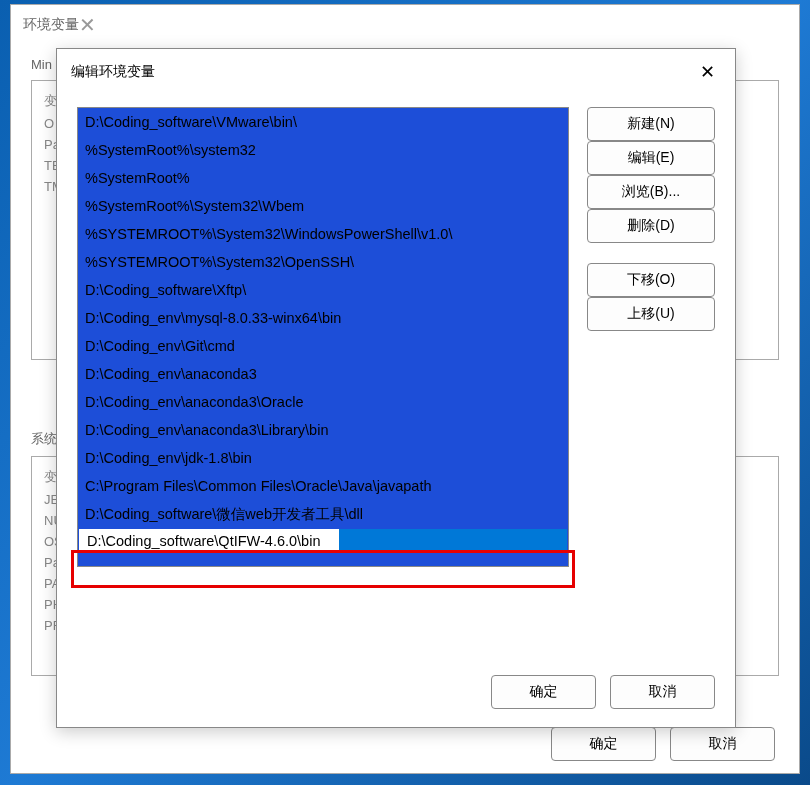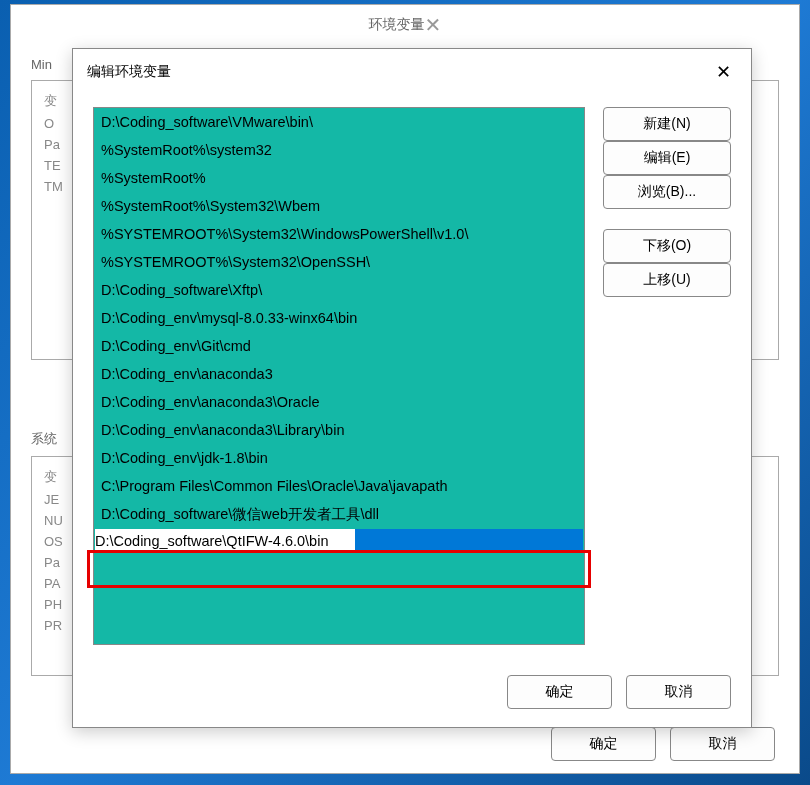--- a/index.html
+++ b/index.html
@@ -20,21 +20,21 @@
       position: absolute;
       top: 4px;
       left: 10px;
       width: 790px;
       height: 770px;
       background: #fff;
       border: 1px solid #aaa;
     }
     .dialog-back-header {
       display: flex;
-      justify-content: center;
+      justify-content: flex-start;
       align-items: center;
       padding: 8px 12px;
       color: #666;
     }
     .dialog-back-close {
       font-size: 20px;
       color: #999;
       cursor: pointer;
     }
     .back-body {
@@ -54,21 +54,21 @@
     .back-table-row {
       padding: 3px 4px;
       font-size: 13px;
     }
     .back-table2 {
       margin-top: 70px;
     }
     .dialog-front {
       position: absolute;
       top: 48px;
-      left: 72px;
+      left: 56px;
       width: 680px;
       height: 680px;
       background: #fff;
       border: 1px solid #888;
       box-shadow: 0 4px 16px rgba(0,0,0,0.2);
       display: flex;
       flex-direction: column;
     }
     .front-header {
       display: flex;
@@ -89,24 +89,24 @@
       flex: 1;
       padding: 12px 20px;
       gap: 18px;
     }
     .listbox-wrap {
       flex: 1;
       position: relative;
     }
     .listbox {
       width: 100%;
-      height: 538px;
+      height: 460px;
       border: 1px solid #888;
       overflow-y: auto;
-      background: #14b8a6;
+      background: #1d4ed8;
     }
     .list-item {
       padding: 2px 6px;
       font-size: 14.5px;
       line-height: 22px;
       white-space: nowrap;
       overflow: hidden;
       cursor: default;
       border: 1px solid transparent;
     }
@@ -115,21 +115,21 @@
       display: flex;
     }
     .highlight-box {
       position: absolute;
       border: 3px solid #e60000;
       pointer-events: none;
     }
     .edit-input {
       flex: 0 0 auto;
       width: 260px;
-      padding: 1px 0;
+      padding: 1px 8px;
       font-size: 14.5px;
       font-family: inherit;
       border: none;
       outline: none;
       background: #fff;
       line-height: 22px;
     }
     .edit-selection {
       flex: 1;
       background: #0078d7;
@@ -235,20 +235,21 @@
             <input class="edit-input" value="D:\Coding_software\QtIFW-4.6.0\bin" style="">
             <div class="edit-selection"></div>
           </div>
         </div>
       <div class="highlight-box" id="highlight-box" style="left: -6px; top: 443px; width: 504px; height: 38px;"></div>
     </div>
     <div class="side-buttons">
       <button class="btn">新建(N)</button>
       <button class="btn">编辑(E)</button>
       <button class="btn">浏览(B)...</button>
+      <button class="btn">删除(D)</button>
       <div class="btn-spacer"></div>
       <button class="btn">下移(O)</button>
       <button class="btn">上移(U)</button>
       <div class="btn-spacer"></div>
     </div>
   </div>
   <div class="front-footer">
     <button class="btn">确定</button>
     <button class="btn">取消</button>
   </div>

